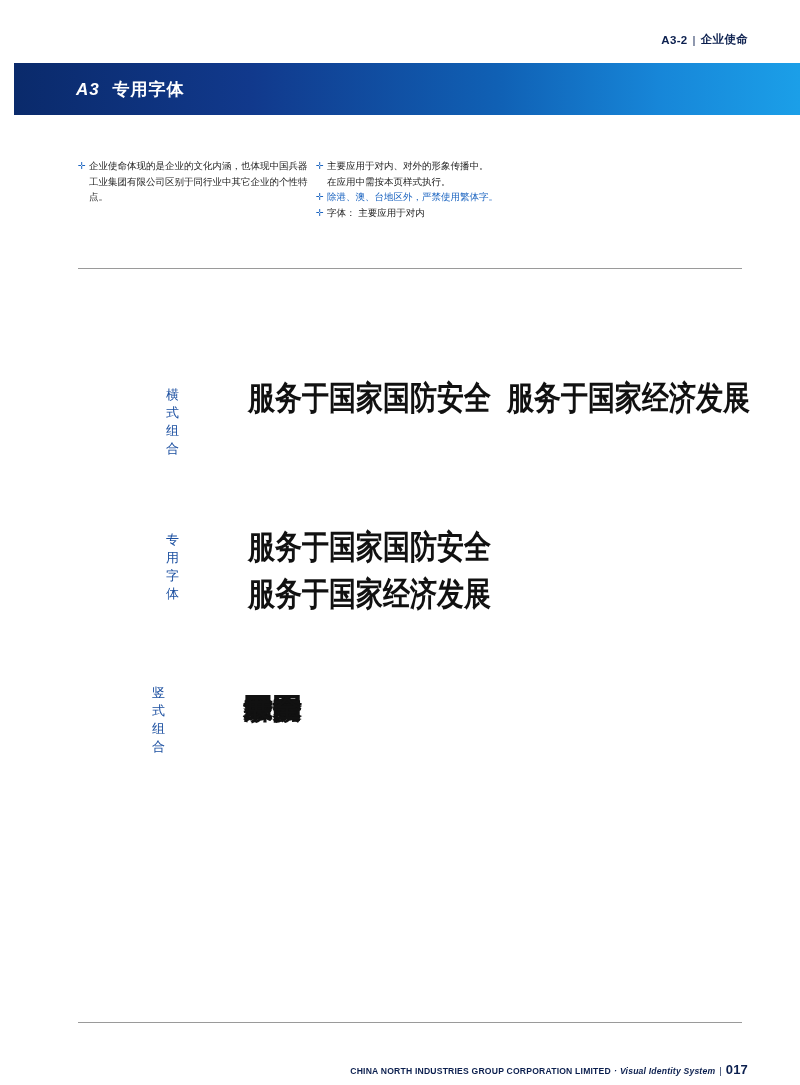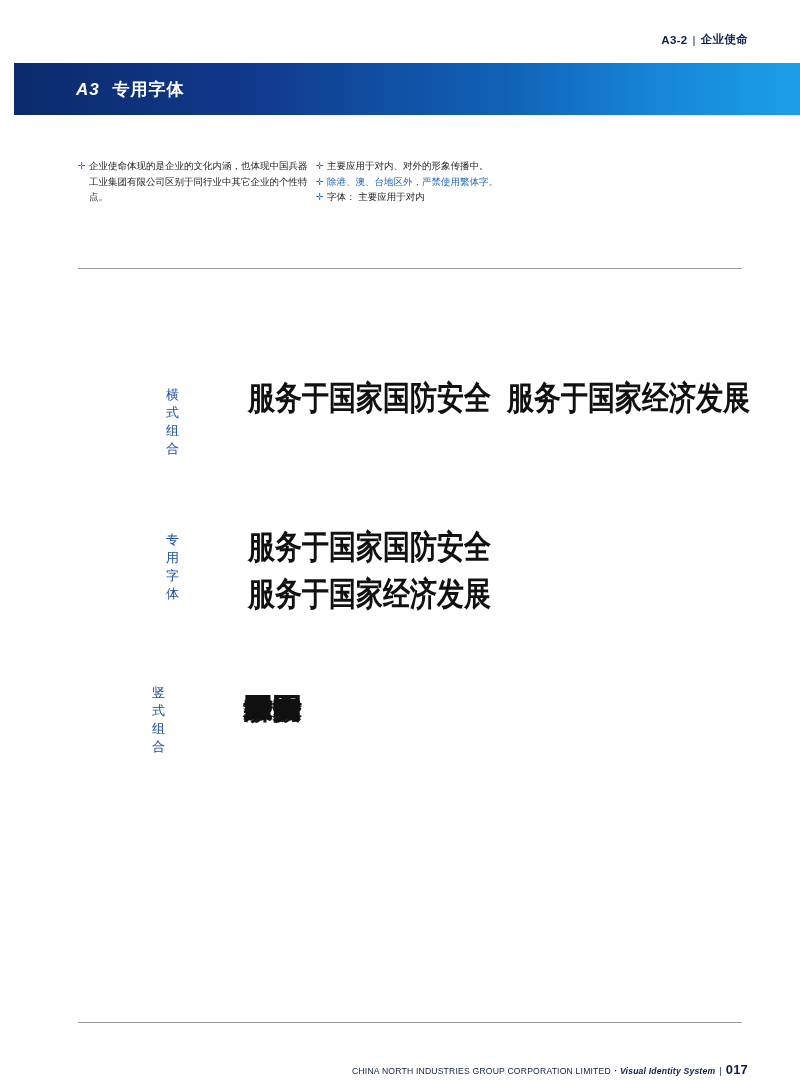--- a/index.html
+++ b/index.html
@@ -189,21 +189,21 @@
     position: absolute;
     right: 52px;
     top: 1030px;
     font-size: 8.6px;
     color: #0b1f4e;
     letter-spacing: 0.2px;
     display: flex;
     align-items: baseline;
   }
   .footer .en-bold {
-    font-weight: normal;
+    font-weight: bold;
     color: #0b1f4e;
     margin-top: 36px;
   }
   .footer .en-light {
     font-weight: bold;
     color: #0b1f4e;
     font-style: italic;
     margin-left: 3px;
   }
   .footer .bar {
@@ -239,20 +239,23 @@
     <div class="notes-col left">
       <div class="note-line">
         <span class="plus">✛</span>
         <span>企业使命体现的是企业的文化内涵，也体现中国兵器工业集团有限公司区别于同行业中其它企业的个性特点。</span>
       </div>
     </div>
     <div class="notes-col right">
       <div class="note-line">
         <span class="plus">✛</span>
         <span>主要应用于对内、对外的形象传播中。</span>
+      </div>
+      <div class="note-line plain">
+        <span>在应用中需按本页样式执行。</span>
       </div>
       <div class="note-line note-blue">
         <span class="plus">✛</span>
         <span>除港、澳、台地区外，严禁使用繁体字。</span>
       </div>
       <div class="note-line">
         <span class="plus">✛</span>
         <span>字体：  主要应用于对内</span>
       </div>
     </div>

